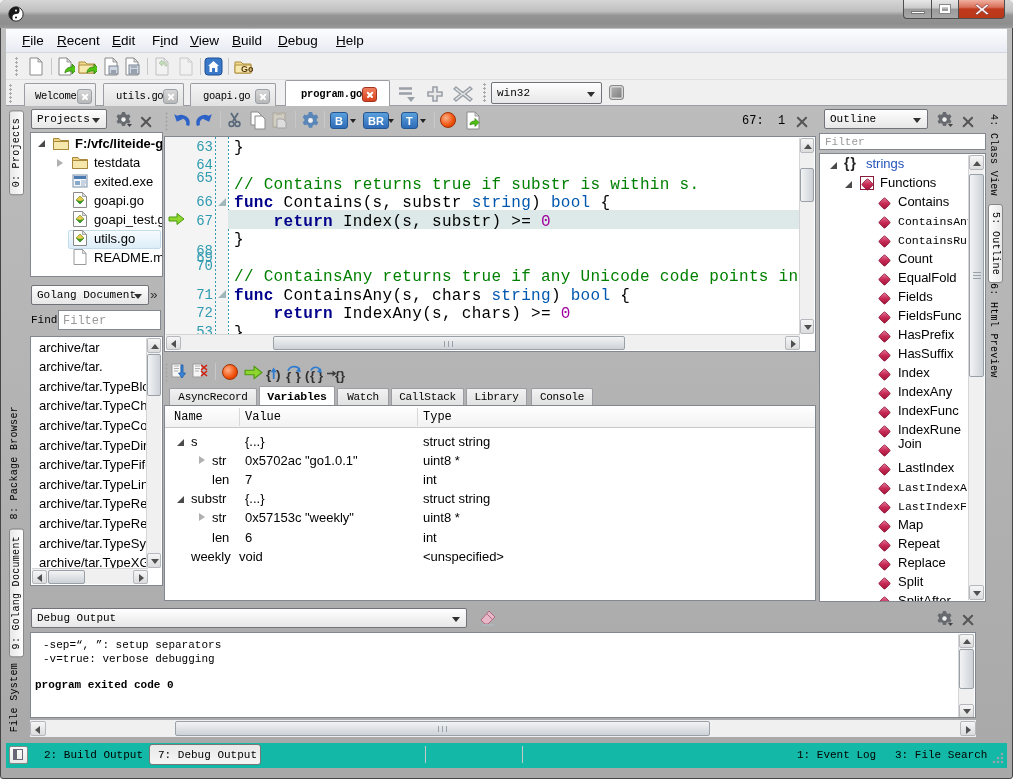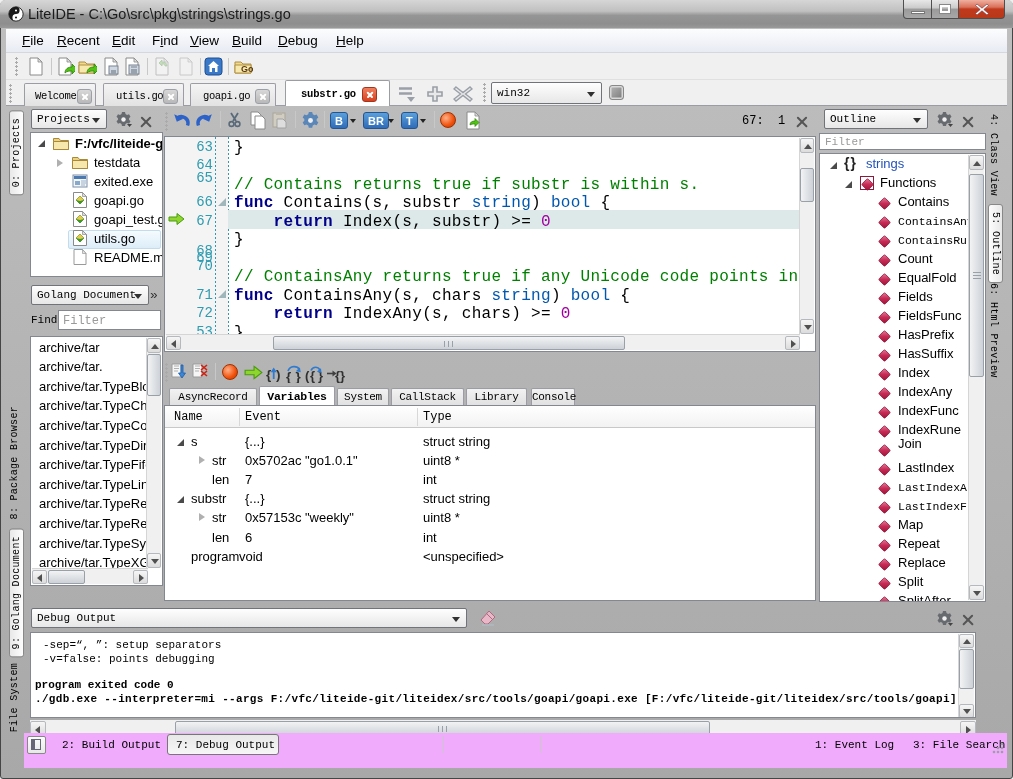--- a/index.html
+++ b/index.html
@@ -83,21 +83,20 @@
 </style></head>
 <body>
 <div id="frame"></div>
 <div id="title">
   <svg class="abs" style="left:8px;top:6px" width="16" height="16" viewBox="0 0 17 17">
       <circle cx="8.5" cy="8.5" r="7.6" fill="#fff" stroke="#222" stroke-width="1"></circle>
       <path d="M8.5 0.9 a7.6 7.6 0 0 0 0 15.2 a3.8 3.8 0 0 1 0 -7.6 a3.8 3.8 0 0 0 0-7.6z" fill="#1a1a1a"></path>
       <circle cx="8.5" cy="4.7" r="1.1" fill="#fff"></circle>
       <circle cx="8.5" cy="12.3" r="1.1" fill="#1a1a1a"></circle>
     </svg>
-  <div class="txt">LiteIDE - C:\Go\src\pkg\strings\strings.go</div>
   <div class="winbtns">
     <div class="winbtn min">
         <div class="abs" style="left:7px;top:11px;width:14px;height:3px;background:#fff;border:1px solid #777;"></div>
       </div>
     <div class="winbtn max">
         <div class="abs" style="left:8px;top:5px;width:10px;height:8px;border:2px solid #fff;outline:1px solid #888;"></div>
       </div>
     <div class="winbtn cls">
         <svg class="abs" style="left:16px;top:3px" width="14" height="13" viewBox="0 0 14 13">
           <path d="M2 1 L7 5.2 L12 1 L13.5 2.5 L8.8 6.5 L13.5 10.5 L12 12 L7 7.8 L2 12 L0.5 10.5 L5.2 6.5 L0.5 2.5 Z" fill="#fff" stroke="#83414b" stroke-width="0.7"></path>
@@ -194,21 +193,21 @@
     </div>
   <div class="tab" style="left:97px;width:81px">
       <span class="lbl ms" style="left:12px">utils.go</span>
       <span class="tabx" style="left:59px"></span>
     </div>
   <div class="tab" style="left:184px;width:86px">
       <span class="lbl ms" style="left:12px">goapi.go</span>
       <span class="tabx" style="left:64px"></span>
     </div>
   <div class="tab active" style="left:279px;width:105px">
-      <span class="lbl ms" style="left:15px">substr.go</span>
+      <span class="lbl ms" style="left:15px">program.go</span>
       <span class="tabx" style="left:76px"></span>
     </div>
 
   <svg class="abs" style="left:391px;top:5px" width="22" height="18" viewBox="0 0 22 18">
       <g stroke="#9aa0a8" stroke-width="2.6" fill="none">
         <path d="M2 3.5 h13 M2 8.5 h13"></path>
       </g>
       <path d="M10 12 h8 l-4 5 z" fill="#9aa0a8"></path>
     </svg>
   <svg class="abs" style="left:420px;top:5px" width="18" height="18" viewBox="0 0 18 18">
@@ -494,30 +493,30 @@
       <path d="M0 9.5 h6.5" stroke="#404040" stroke-width="1.6"></path>
       <path d="M5.5 6.5 L9.5 9.5 L5.5 12.5 z" fill="#404040"></path>
       <text x="8" y="15.5" font-family="Liberation Sans" font-size="13" font-weight="bold" fill="#303030">{</text>
       <text x="13" y="15.5" font-family="Liberation Sans" font-size="13" font-weight="bold" fill="#303030">}</text>
     </svg>
 </div>
 
 <div class="abs" style="left:164px;top:386px;width:652px;height:20px;">
   <div class="dtab ms" style="left:5px;width:88px">AsyncRecord</div>
   <div class="dtab active ms" style="left:95px;width:76px">Variables</div>
-  <div class="dtab ms" style="left:173px;width:52px">System</div>
+  <div class="dtab ms" style="left:173px;width:52px">Watch</div>
   <div class="dtab ms" style="left:227px;width:73px">CallStack</div>
   <div class="dtab ms" style="left:302px;width:61px">Library</div>
-  <div class="dtab ms" style="left:367px;width:44px">Console</div>
+  <div class="dtab ms" style="left:367px;width:62px">Console</div>
 </div>
 
 <div class="whitebox" style="left:164px;top:405px;width:652px;height:196px;">
   <div class="abs" style="left:0;top:0;width:650px;height:22px;background:linear-gradient(#ffffff,#f2f2f2);border-bottom:1px solid #c8c8c8">
     <span class="abs ms" style="left:9px;top:4px;font-size:12px">Name</span>
-    <span class="abs ms" style="left:80px;top:4px;font-size:12px">Event</span>
+    <span class="abs ms" style="left:80px;top:4px;font-size:12px">Value</span>
     <span class="abs ms" style="left:258px;top:4px;font-size:12px">Type</span>
     <span class="abs" style="left:74px;top:2px;width:1px;height:18px;background:#d8d8d8"></span>
     <span class="abs" style="left:252px;top:2px;width:1px;height:18px;background:#d8d8d8"></span>
   </div>
   <div id="vrows">
       <div class="exp-open" style="left:12px;top:32.5px"></div>
       <div class="vr" style="left:26px;top:27.5px">s</div>
       <div class="vr" style="left:80px;top:27.5px">{...}</div>
       <div class="vr" style="left:258px;top:27.5px">struct string</div>
       <div class="exp-closed" style="left:34px;top:49.7px"></div>
@@ -531,21 +530,21 @@
       <div class="vr" style="left:26px;top:85.1px">substr</div>
       <div class="vr" style="left:80px;top:85.1px">{...}</div>
       <div class="vr" style="left:258px;top:85.1px">struct string</div>
       <div class="exp-closed" style="left:34px;top:107.3px"></div>
       <div class="vr" style="left:47px;top:104.3px">str</div>
       <div class="vr" style="left:80px;top:104.3px">0x57153c "weekly"</div>
       <div class="vr" style="left:258px;top:104.3px">uint8 *</div>
       <div class="vr" style="left:47px;top:123.5px">len</div>
       <div class="vr" style="left:80px;top:123.5px">6</div>
       <div class="vr" style="left:258px;top:123.5px">int</div>
-      <div class="vr" style="left:26px;top:142.7px">program</div>
+      <div class="vr" style="left:26px;top:142.7px">weekly</div>
       <div class="vr" style="left:74px;top:142.7px">void</div>
       <div class="vr" style="left:258px;top:142.7px">&lt;unspecified&gt;</div>
     </div>
 </div>
 
 <div class="combo ms" style="left:824px;top:109px;width:104px;">
     <span class="ct">Outline</span>
     <span class="da"></span>
   </div>
 <svg class="gear" style="left:936px;top:112px" viewBox="0 0 17 15">
@@ -636,23 +635,22 @@
     <path d="M3 16 h12" stroke="#b0b8c0" stroke-width="1.6"></path>
   </svg>
 <svg class="gear" style="left:936px;top:611px" viewBox="0 0 17 15">
     <path d="M7 0 h3 l0.5 2 a5 5 0 0 1 1.5 0.9 l2-0.7 1.5 2.6 -1.5 1.4 a5 5 0 0 1 0 1.6 l1.5 1.4 -1.5 2.6 -2-0.7 a5 5 0 0 1 -1.5 0.9 l-0.5 2 h-3 l-0.5-2 a5 5 0 0 1 -1.5-0.9 l-2 0.7 -1.5-2.6 1.5-1.4 a5 5 0 0 1 0-1.6 l-1.5-1.4 1.5-2.6 2 0.7 a5 5 0 0 1 1.5-0.9 z" fill="#676b70"></path>
     <circle cx="8.5" cy="7.5" r="2.2" fill="#f0f0f0"></circle>
     <path d="M12 12 h5 l-2.5 3z" fill="#444"></path>
   </svg>
 <div class="xbtn" style="left:962px;top:613px"></div>
 <div class="whitebox ms" style="left:30px;top:632px;width:946px;height:86px;overflow:hidden;font-size:11px">
   <div class="abs" style="left:12px;top:6px;white-space:pre">-sep=“, ”: setup separators</div>
-  <div class="abs" style="left:12px;top:20px;white-space:pre">-v=false: points debugging</div>
+  <div class="abs" style="left:12px;top:20px;white-space:pre">-v=true: verbose debugging</div>
   <div class="abs" style="left:4px;top:46px;white-space:pre;font-weight:bold">program exited code 0</div>
-  <div class="abs" style="left:4px;top:60px;white-space:pre;font-weight:bold;letter-spacing:0.33px">./gdb.exe --interpreter=mi --args F:/vfc/liteide-git/liteidex/src/tools/goapi/goapi.exe [F:/vfc/liteide-git/liteidex/src/tools/goapi]</div>
   <div class="sb" style="right:1px;top:1px;width:16px;height:84px;border-left:1px solid #d5d5d5">
     <div class="sbtn" style="left:0;top:0;width:15px;height:14px">
         <span class="arr up" style="left:3px;top:4px"></span>
       </div>
     <div class="sbtn" style="left:0;bottom:0;width:15px;height:14px">
         <span class="arr dn" style="left:3px;top:4px"></span>
       </div>
     <div class="sthumb v" style="left:0;top:15px;width:15px;height:40px"></div>
   </div>
 </div>
@@ -661,21 +659,21 @@
       <span class="arr lf" style="left:4px;top:3.5px"></span>
     </div>
   <div class="sbtn" style="right:0;top:1px;width:16px;height:15px">
       <span class="arr rt" style="left:5px;top:3.5px"></span>
     </div>
   <div class="sthumb h" style="left:145px;top:1px;width:535px;height:15px">
       <span class="hgrip"></span>
     </div>
 </div>
 
-<div id="statusbar" class="abs" style="left:6px;right:6px;bottom:11px;height:35px;background:#f0abfc;margin-left:18px;">
+<div id="statusbar" class="abs" style="left:6px;right:6px;bottom:11px;height:25px;background:#14b8a6;">
   <div class="abs" style="left:3px;top:3px;width:19px;height:18px;border:1px solid #888;border-radius:2px;background:linear-gradient(#fcfcfc,#e8e8e8)">
       <span class="abs" style="left:3px;top:2px;width:10px;height:11px;border:1px solid #667;border-left-width:4px;"></span>
     </div>
   <span class="abs ms" style="left:38px;top:6px;font-size:11px;white-space:nowrap">2: Build Output</span>
   <div class="abs" style="left:143px;top:1px;width:112px;height:21px;border:1px solid #777;border-radius:3px;background:linear-gradient(#e8e8e8,#f6f6f6);">
       <span class="abs ms" style="left:8px;top:4px;font-size:11px;white-space:nowrap">7: Debug Output</span>
     </div>
   <span class="abs" style="left:419px;top:3px;width:1px;height:17px;background:#c8c8c8"></span>
   <span class="abs" style="left:516px;top:3px;width:1px;height:17px;background:#c8c8c8"></span>
   <span class="abs ms" style="left:791px;top:6px;font-size:11px;white-space:nowrap">1: Event Log</span>

